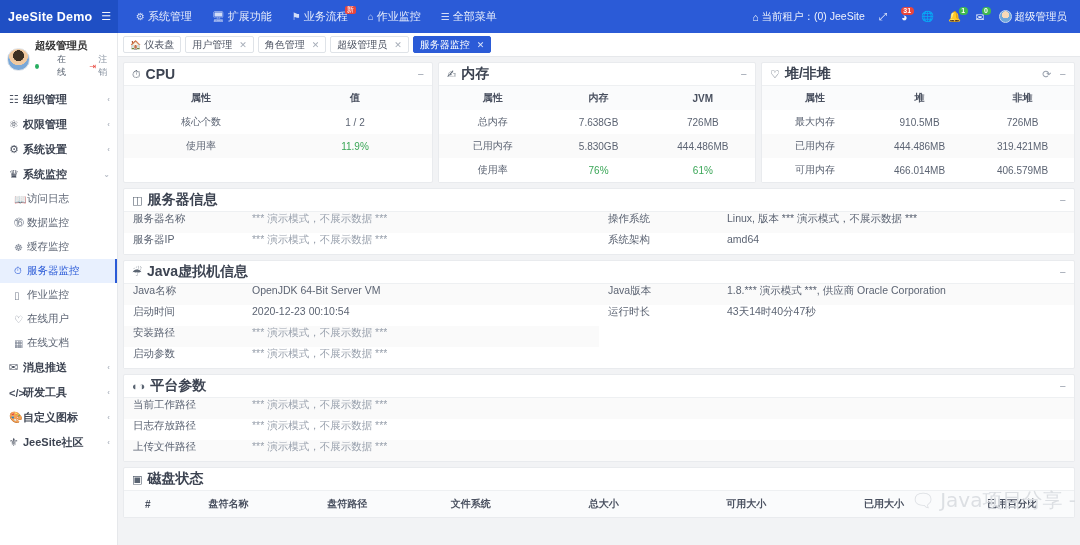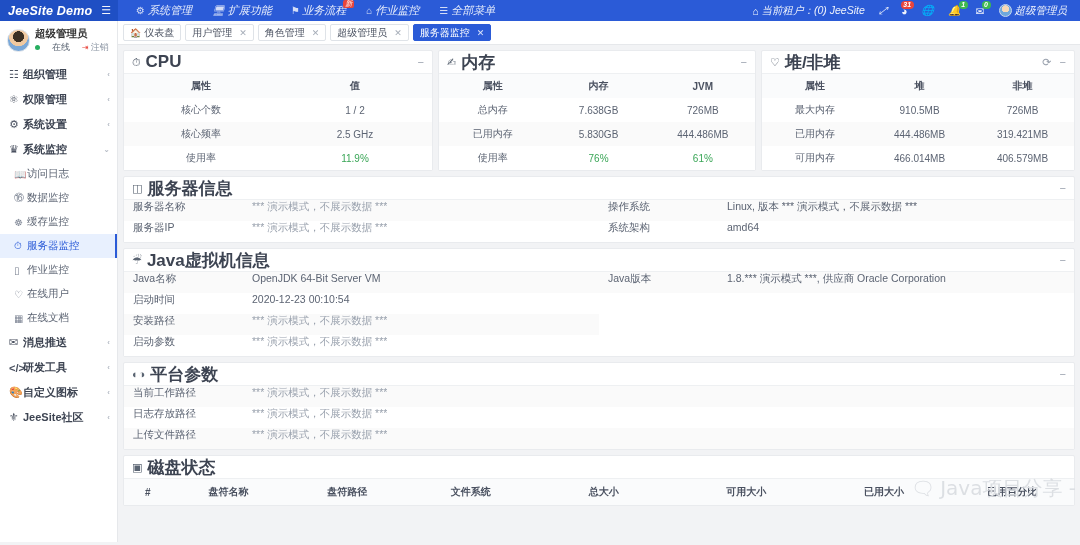--- a/index.html
+++ b/index.html
@@ -5,21 +5,21 @@
   * { box-sizing: border-box; margin: 0; padding: 0; }
   html, body {
     width: 1080px; height: 545px;
     overflow: hidden;
     font-family: "Liberation Sans", "DejaVu Sans", sans-serif;
     font-size: 12px;
     color: #4a4a4a;
     background: #f2f3f5;
   }
   
-  .header { display: flex; height: 21px; width: 1080px; background: #2b5bd7; align-items: stretch; font-style: italic; }
+  .header { display: flex; height: 33px; width: 1080px; background: #2b5bd7; align-items: stretch; }
   .brand {
     width: 118px; background: #1f4fc4; color: #fff;
     display: flex; align-items: center; justify-content: space-between;
     padding: 0 7px 0 8px; flex: 0 0 118px;
   }
   .brand-title { font-size: 12.5px; font-weight: bold; letter-spacing: .2px; white-space: nowrap; }
   .brand-burger { font-size: 11px; opacity: .95; }
   .topnav { display: flex; align-items: center; gap: 0px; padding-left: 8px; }
   .topnav-item {
     display: flex; align-items: center; gap: 3px;
@@ -52,21 +52,21 @@
   .body { display: flex; width: 1080px; height: 521px; }
   
   .sidebar { width: 118px; flex: 0 0 118px; background: #fff; border-right: 1px solid #e6e8eb; height: 521px; }
   .userbox { display: flex; align-items: center; gap: 5px; padding: 6px 6px 7px 7px; }
   .avatar-lg {
     width: 23px; height: 23px; border-radius: 50%; flex: 0 0 23px;
     background: radial-gradient(circle at 50% 32%, #3c3023 0 30%, #f0c9a0 32% 52%, #7aa8d8 55% 100%);
     border: 1px solid #dfe4ea;
   }
   .uname { font-size: 10.5px; font-weight: bold; color: #333; line-height: 13px; }
-  .ustatus { display: flex; align-items: center; gap: 12px; font-size: 9px; margin-top: 1px; }
+  .ustatus { display: flex; align-items: center; gap: 18px; font-size: 9px; margin-top: 1px; }
   .dot-green { width: 5px; height: 5px; border-radius: 50%; background: #27ae60; display: inline-block; }
   .ust-on { color: #5a6472; }
   .ust-out { color: #8a94a2; display: flex; align-items: center; gap: 2px; }
   .ico-out { color: #e8453c; font-size: 8px; }
   .menu { padding-top: 1px; }
   .mitem {
     display: flex; align-items: center; height: 25px; padding: 0 7px 0 9px;
     font-size: 11px; color: #3d4452; font-weight: bold; position: relative;
   }
   .mitem .mic { width: 14px; flex: 0 0 14px; font-size: 11px; color: #4a5160; }
@@ -97,21 +97,21 @@
   .tab.active .x { color: #dbe4fa; }
   .content { padding: 5px 5px 0 5px; height: 497px; overflow: hidden; }
   
   .row { display: flex; gap: 5px; margin-bottom: 5px; }
   .card { background: #fff; border: 1px solid #e9ebee; border-radius: 2px; }
   .card-head {
     display: flex; align-items: center; height: 23px; padding: 0 8px;
     border-bottom: 1px solid #eef0f2;
   }
   .card-head .cic { font-size: 11px; color: #5a6472; margin-right: 5px; }
-  .card-title { font-size: 17px; font-weight: bold; color: #3d4452; }
+  .card-title { font-size: 14px; font-weight: bold; color: #3d4452; }
   .card-tools { margin-left: auto; display: flex; align-items: center; gap: 8px; color: #9aa2ae; font-size: 11px; }
   table { width: 100%; border-collapse: collapse; }
   th, td {
     font-size: 10px; font-weight: normal; text-align: center;
     padding: 5px 4px; color: #5c6473;
   }
   th { color: #4a5160; font-weight: bold; background: #fafbfc; }
   tbody tr:nth-child(odd) { background: #fff; }
   tbody tr:nth-child(even) { background: #fafafa; }
   .v-green { color: #3aa657; }
@@ -329,24 +329,20 @@
               <th style="width:50%">属性</th>
               <th style="width:50%">值</th>
             </tr>
               </thead>
             <tbody>
               <tr>
                 <td>核心个数</td>
                 <td>1 / 2</td>
               </tr>
               <tr>
-                <td>核心频率</td>
-                <td>2.5 GHz</td>
-              </tr>
-              <tr>
                 <td>使用率</td>
                 <td class="v-green">11.9%</td>
               </tr>
             </tbody>
           </table>
         </div>
 
         <div class="card" style="width:318px;">
           <div class="card-head">
             <span class="cic">✍</span>
@@ -477,20 +473,24 @@
             </div>
             <div class="kvrow">
               <span class="kvk">启动参数</span>
               <span class="kvv muted">*** 演示模式，不展示数据 ***</span>
             </div>
           </div>
           <div class="kvcol">
             <div class="kvrow">
               <span class="kvk">Java版本</span>
               <span class="kvv">1.8.*** 演示模式 ***, 供应商 Oracle Corporation</span>
+            </div>
+            <div class="kvrow">
+              <span class="kvk">运行时长</span>
+              <span class="kvv">43天14时40分47秒</span>
             </div>
           </div>
         </div>
       </div>
 
       <div class="card" style="margin-bottom:5px;">
         <div class="card-head">
           <span class="cic">◐◑</span>
           <span class="card-title">平台参数</span>
           <span class="card-tools">

